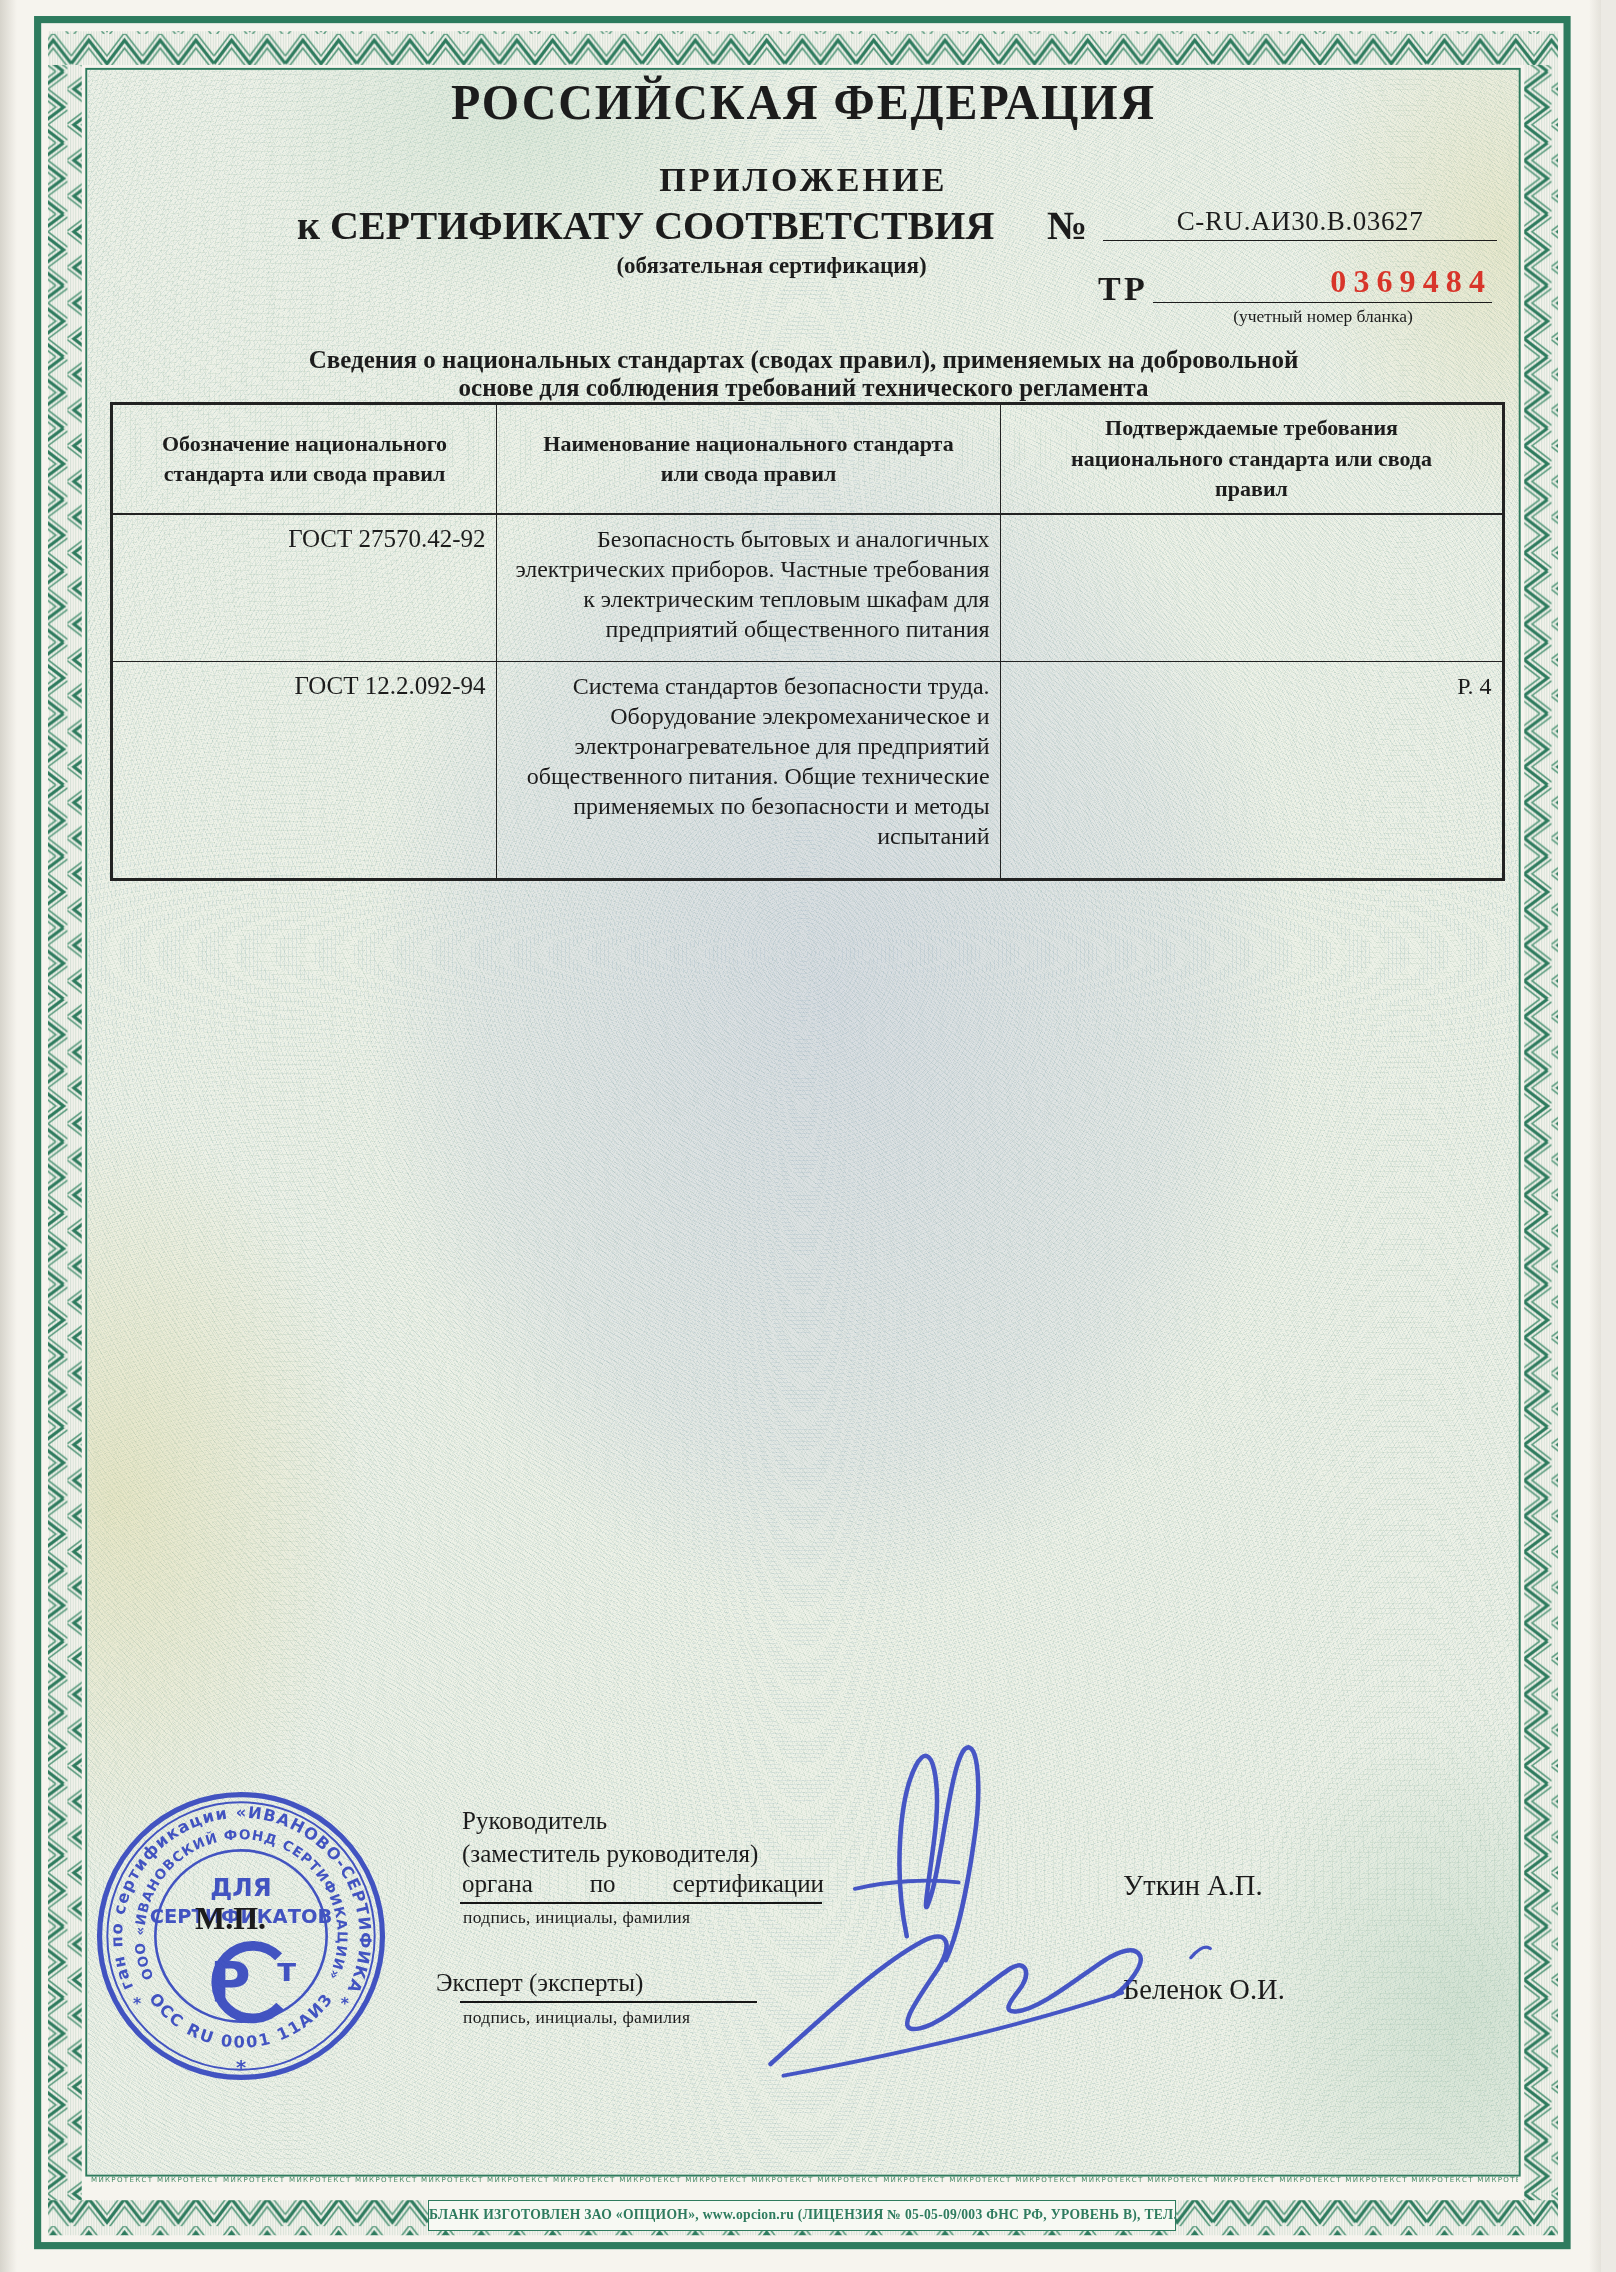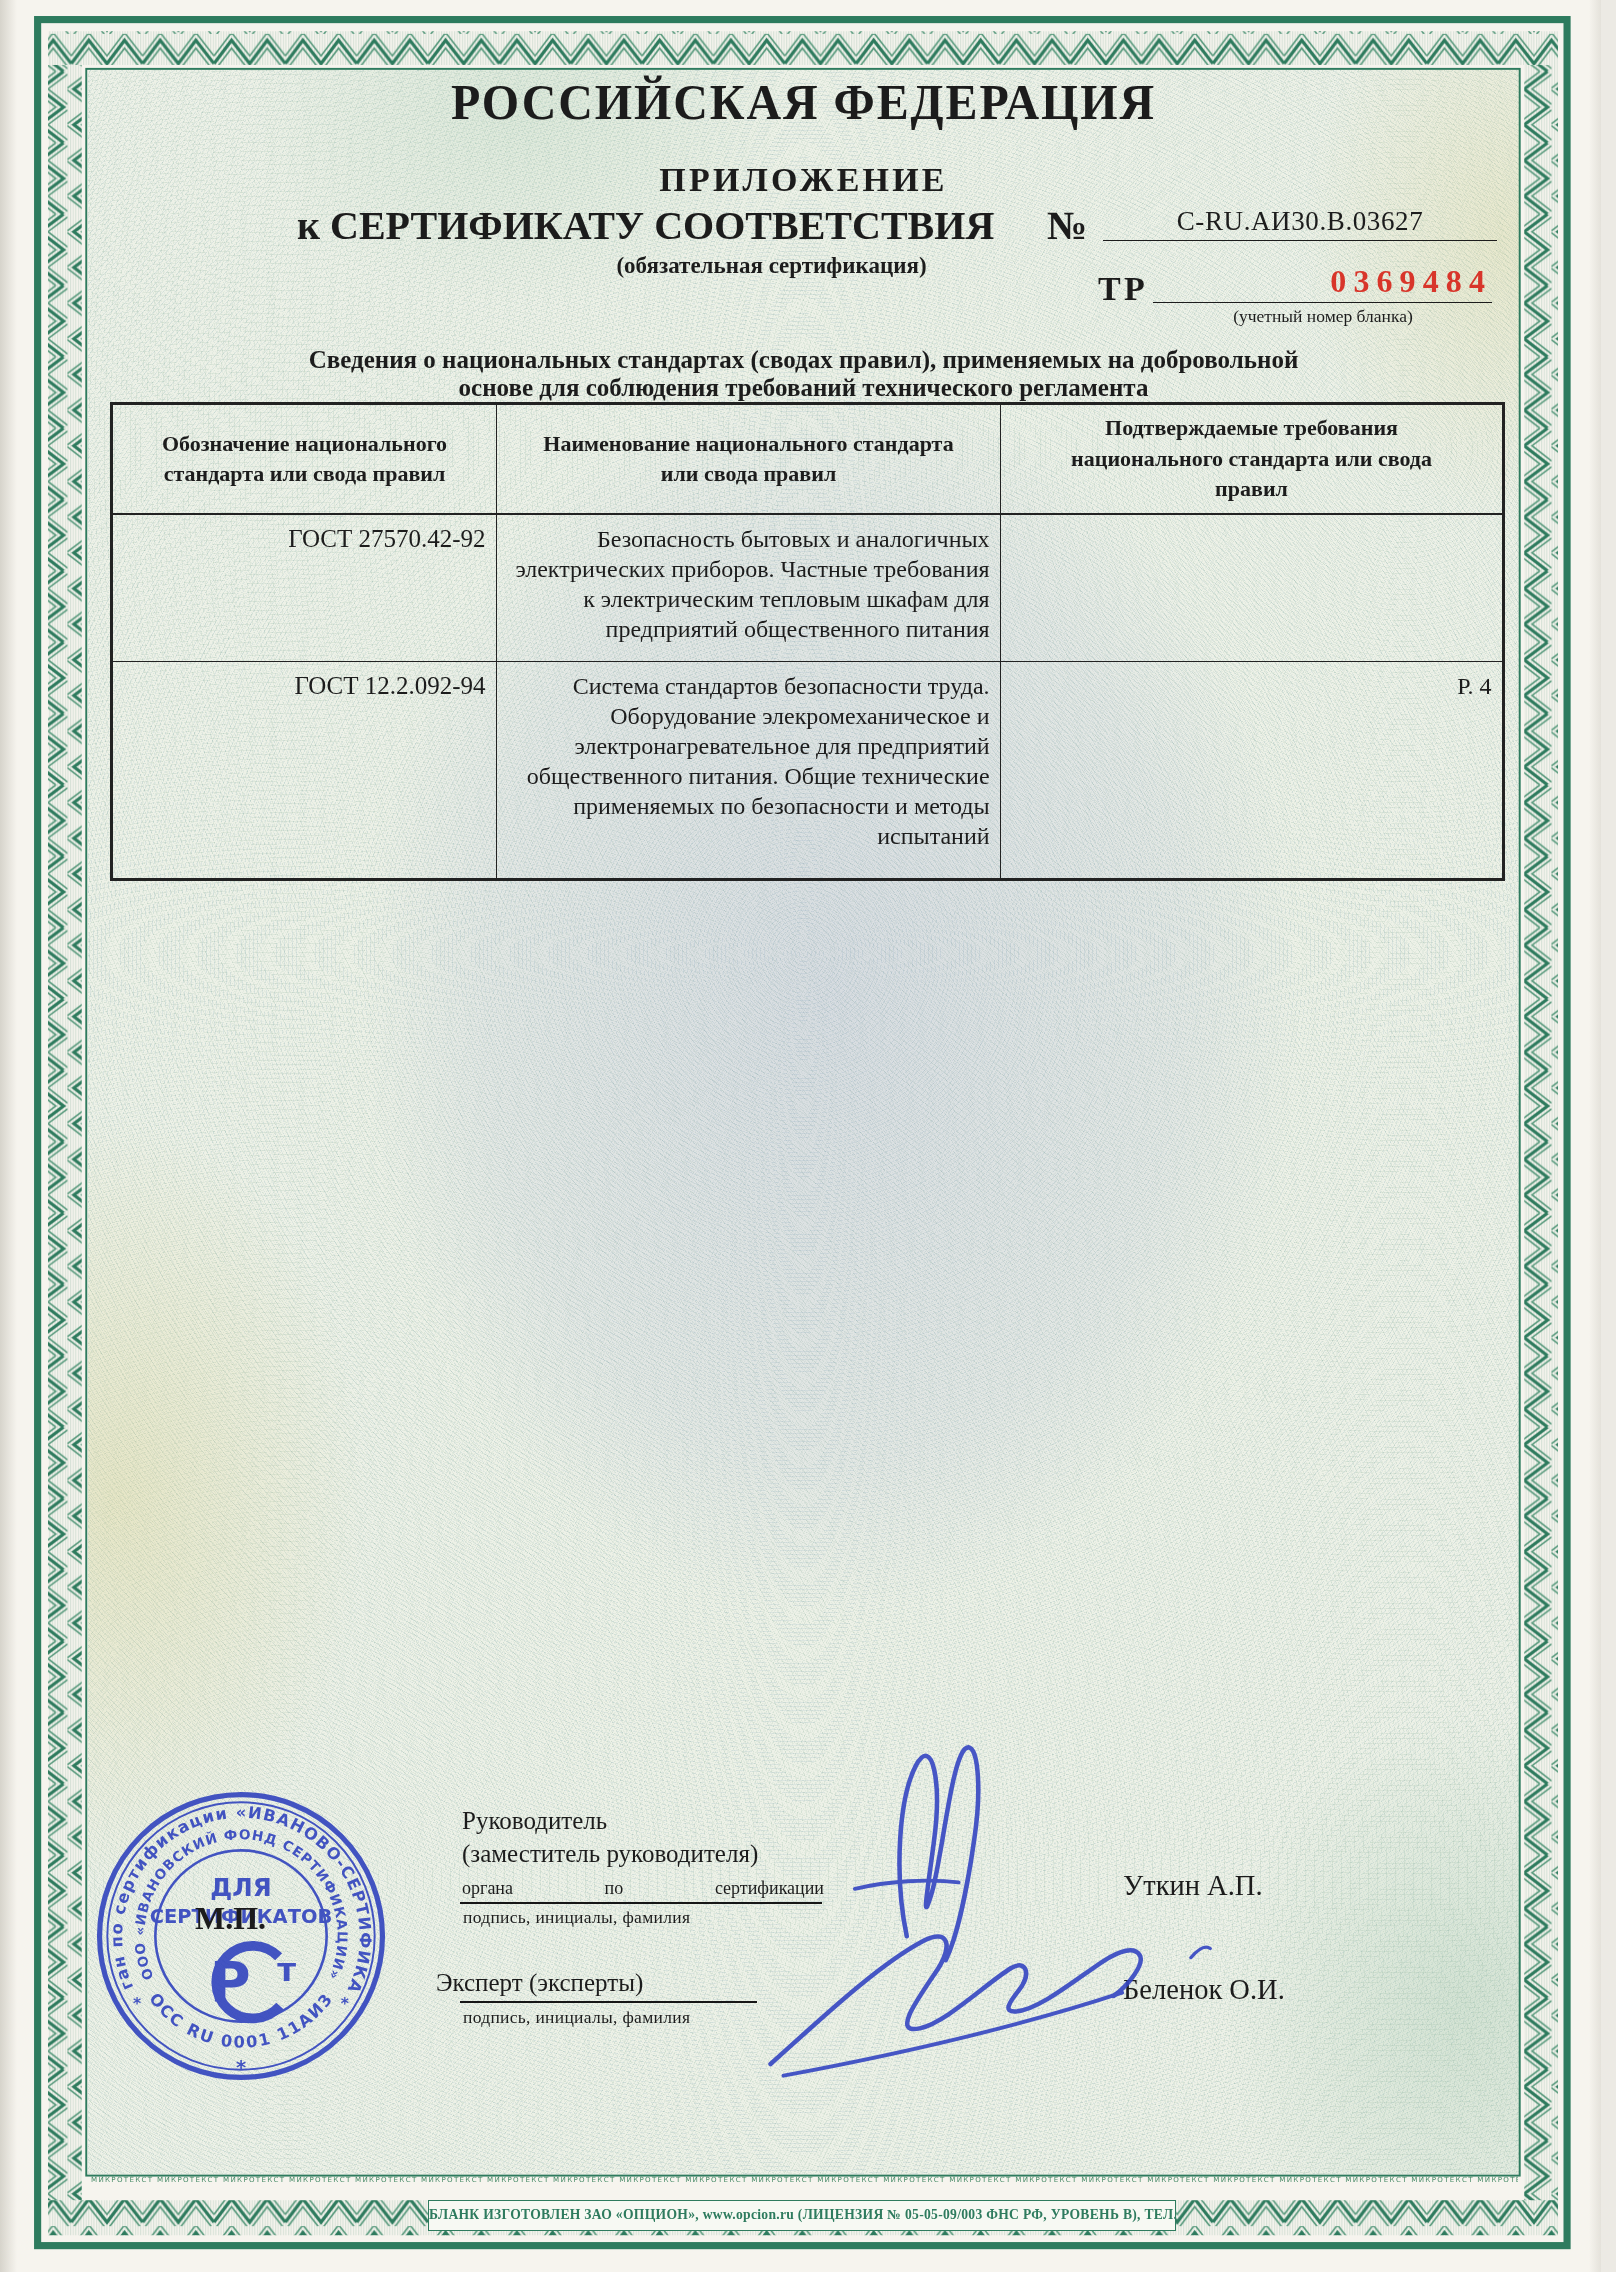--- a/index.html
+++ b/index.html
@@ -58,21 +58,21 @@
     table-layout:fixed;background:transparent;}
   .std-table col.c1{width:385px;} .std-table col.c2{width:504px;} .std-table col.c3{width:503px;}
   .std-table th{border:1.9px solid #222;border-bottom:2.6px solid #222;font-size:22px;font-weight:bold;
     line-height:30.5px;vertical-align:middle;text-align:center;padding:6.5px 13px;height:95px;white-space:pre-line;}
   .std-table td{border:1.9px solid #222;vertical-align:top;font-size:24px;line-height:30px;
     padding:9px 10.4px;white-space:pre-line;text-align:right;}
   .std-table tr.r1 td{height:128px;} .std-table tr.r2 td{height:198px;}
   .std-table td.std{font-size:25px;padding-left:11.7px;}
 
   .role{left:462px;top:1804px;font-size:25px;line-height:33px;}
-  .role-just{left:462px;top:1870px;width:362px;font-size:18px;text-align:justify;text-align-last:justify;margin-top:8px;}
+  .role-just{left:462px;top:1870px;width:362px;font-size:25px;text-align:justify;text-align-last:justify;}
   .sig-line{height:1.9px;background:#161616;z-index:3;}
   .line-head{left:460px;top:1902px;width:362px;}
   .line-exp{left:460px;top:2001px;width:297px;}
   .sig-caption{font-size:17.5px;letter-spacing:0.3px;}
   .cap-head{left:463px;top:1907px;} .cap-exp{left:463px;top:2007px;}
   .name-head{left:1123px;top:1870px;font-size:28.5px;}
   .name-exp{left:1123px;top:1974px;font-size:28.5px;}
   .expert-role{left:436px;top:1969px;font-size:25px;}
   .seal-mark{left:195px;top:1900px;font-size:32px;font-weight:bold;z-index:6;}
 

